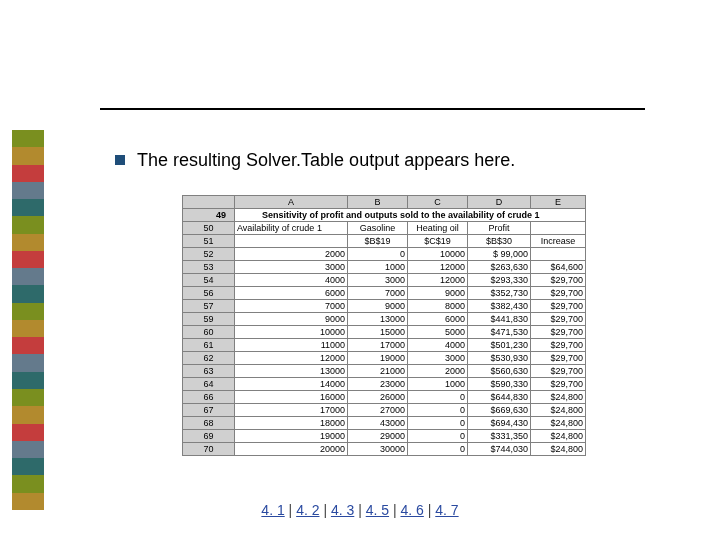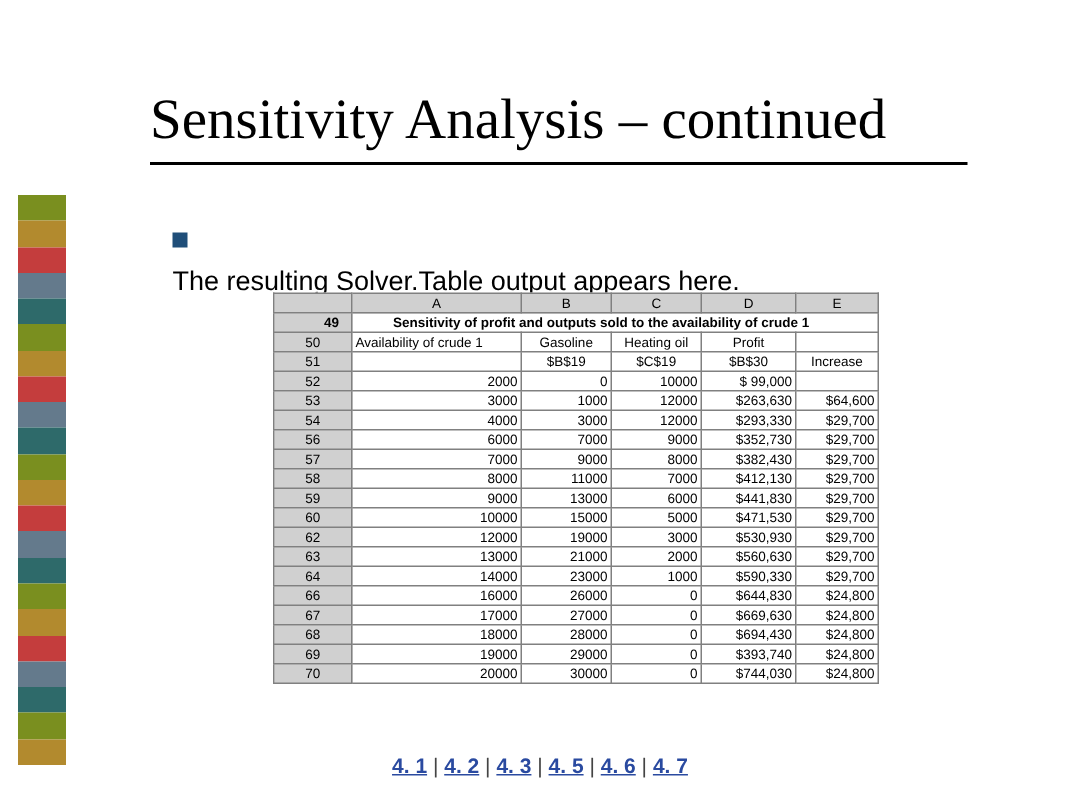--- a/index.html
+++ b/index.html
@@ -46,21 +46,20 @@
     height: 2px;
     background: #000;
   }
   .bullet-row {
     position: absolute;
     left: 115px;
     top: 150px;
     display: flex;
     align-items: flex-start;
     gap: 12px;
-    flex-direction: column;
   }
   .bullet-square {
     width: 10px;
     height: 10px;
     background: #1f4e79;
     margin-top: 5px;
     flex: 0 0 auto;
   }
   .bullet-text {
     font-size: 18px;
@@ -119,21 +118,20 @@
     left: 0;
     right: 0;
     bottom: 22px;
     text-align: center;
     font-size: 14px;
     color: #444;
   }
   .links a {
     text-decoration: underline;
     color: #2a4aa0;
-    font-weight: bold;
   }
 </style>
 </head>
 <body>
 
 <div class="slide">
 
   <div class="stripes" id="stripes">
       <div style="background: rgb(122, 143, 31);"></div>
       <div style="background: rgb(178, 138, 46);"></div>
@@ -152,21 +150,20 @@
       <div style="background: rgb(46, 106, 106);"></div>
       <div style="background: rgb(122, 143, 31);"></div>
       <div style="background: rgb(178, 138, 46);"></div>
       <div style="background: rgb(196, 61, 61);"></div>
       <div style="background: rgb(100, 122, 140);"></div>
       <div style="background: rgb(46, 106, 106);"></div>
       <div style="background: rgb(122, 143, 31);"></div>
       <div style="background: rgb(178, 138, 46);"></div>
     </div>
 
-  <div class="title">Sensitivity Analysis – continued</div>
   <div class="title-underline"></div>
 
   <div class="bullet-row">
     <div class="bullet-square"></div>
     <div class="bullet-text">The resulting Solver.Table output appears here.</div>
   </div>
 
   <div class="table-wrap">
     <table>
       <thead>
@@ -234,44 +231,44 @@
           </tr>
           <tr>
             <td class="rownum">57</td>
             <td class="num colA">7000</td>
             <td class="num colB">9000</td>
             <td class="num colC">8000</td>
             <td class="num colD">$382,430</td>
             <td class="num colE">$29,700</td>
           </tr>
           <tr>
-            <td class="rownum">58</td>
-            <td class="num colA">8000</td>
-            <td class="num colB">11000</td>
-            <td class="num colC">7000</td>
-            <td class="num colD">$412,130</td>
-            <td class="num colE">$29,700</td>
-          </tr>
-          <tr>
             <td class="rownum">59</td>
             <td class="num colA">9000</td>
             <td class="num colB">13000</td>
             <td class="num colC">6000</td>
             <td class="num colD">$441,830</td>
             <td class="num colE">$29,700</td>
           </tr>
           <tr>
             <td class="rownum">60</td>
             <td class="num colA">10000</td>
             <td class="num colB">15000</td>
             <td class="num colC">5000</td>
             <td class="num colD">$471,530</td>
             <td class="num colE">$29,700</td>
           </tr>
           <tr>
+            <td class="rownum">61</td>
+            <td class="num colA">11000</td>
+            <td class="num colB">17000</td>
+            <td class="num colC">4000</td>
+            <td class="num colD">$501,230</td>
+            <td class="num colE">$29,700</td>
+          </tr>
+          <tr>
             <td class="rownum">62</td>
             <td class="num colA">12000</td>
             <td class="num colB">19000</td>
             <td class="num colC">3000</td>
             <td class="num colD">$530,930</td>
             <td class="num colE">$29,700</td>
           </tr>
           <tr>
             <td class="rownum">63</td>
             <td class="num colA">13000</td>
@@ -300,31 +297,31 @@
             <td class="rownum">67</td>
             <td class="num colA">17000</td>
             <td class="num colB">27000</td>
             <td class="num colC">0</td>
             <td class="num colD">$669,630</td>
             <td class="num colE">$24,800</td>
           </tr>
           <tr>
             <td class="rownum">68</td>
             <td class="num colA">18000</td>
-            <td class="num colB">28000</td>
+            <td class="num colB">43000</td>
             <td class="num colC">0</td>
             <td class="num colD">$694,430</td>
             <td class="num colE">$24,800</td>
           </tr>
           <tr>
             <td class="rownum">69</td>
             <td class="num colA">19000</td>
             <td class="num colB">29000</td>
             <td class="num colC">0</td>
-            <td class="num colD">$393,740</td>
+            <td class="num colD">$331,350</td>
             <td class="num colE">$24,800</td>
           </tr>
           <tr>
             <td class="rownum">70</td>
             <td class="num colA">20000</td>
             <td class="num colB">30000</td>
             <td class="num colC">0</td>
             <td class="num colD">$744,030</td>
             <td class="num colE">$24,800</td>
           </tr>

